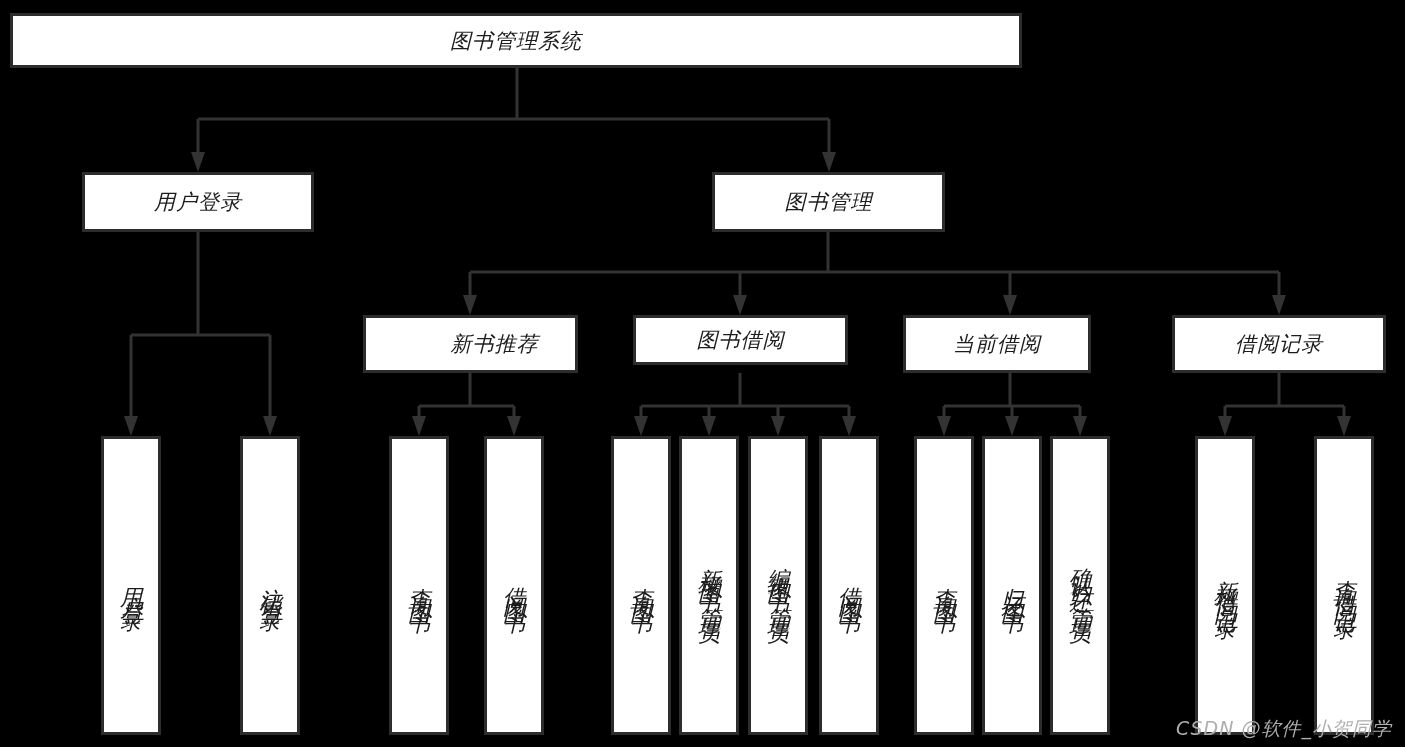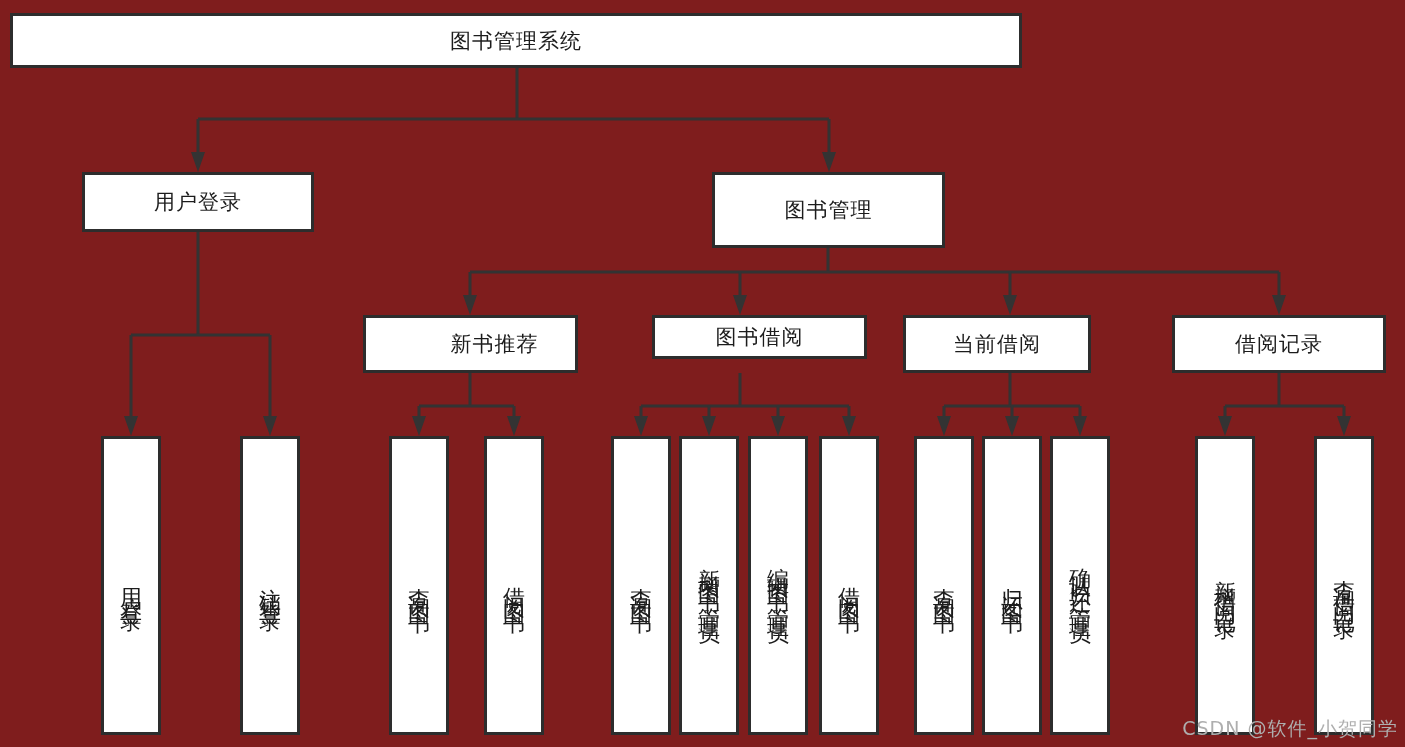--- a/index.html
+++ b/index.html
@@ -4,23 +4,24 @@
 <style>
   html, body {
     margin: 0;
     padding: 0;
     background: #ffffff;
   }
   .canvas {
     position: relative;
     width: 1405px;
     height: 747px;
-    background: #7f1d1d;
+    background: #000000;
     font-family: "DejaVu Sans", sans-serif;
     overflow: hidden;
+    font-style: italic;
   }
   .connectors {
     position: absolute;
     left: 0;
     top: 0;
   }
   .node {
     position: absolute;
     background: #ffffff;
     border: 3px solid #2d2d2d;
@@ -38,21 +39,21 @@
   .node.v .label {
     writing-mode: vertical-rl;
     text-orientation: mixed;
     font-size: 22px;
     line-height: 1;
     letter-spacing: 8px;
     color: #1c1c1c;
   }
   .watermark {
     position: absolute;
-    right: 7px;
+    right: 13px;
     bottom: 5px;
     font-size: 19px;
     color: #aeaeae;
     letter-spacing: 1px;
     z-index: 10;
     white-space: nowrap;
   }
 </style>
 </head>
 <body>
@@ -128,28 +129,28 @@
     </g>
   </svg>
 
   <div class="node h" style="left:10px; top:13px; width:1012px; height:55px;">
     <span class="label">图书管理系统</span>
   </div>
 
   <div class="node h" style="left:82px; top:172px; width:232px; height:60px;">
     <span class="label">用户登录</span>
   </div>
-  <div class="node h" style="left:712px; top:172px; width:233px; height:76px;">
+  <div class="node h" style="left:712px; top:172px; width:233px; height:60px;">
     <span class="label">图书管理</span>
   </div>
 
   <div class="node h" style="left:363px; top:315px; width:215px; height:58px;padding-left:48px;">
     <span class="label">新书推荐</span>
   </div>
-  <div class="node h" style="left:652px; top:315px; width:215px; height:44px;">
+  <div class="node h" style="left:633px; top:315px; width:215px; height:50px;">
     <span class="label">图书借阅</span>
   </div>
   <div class="node h" style="left:903px; top:315px; width:188px; height:58px;">
     <span class="label">当前借阅</span>
   </div>
   <div class="node h" style="left:1172px; top:315px; width:214px; height:58px;">
     <span class="label">借阅记录</span>
   </div>
 
   <div class="node v" style="left:101px; top:436px; width:60px; height:299px;">

